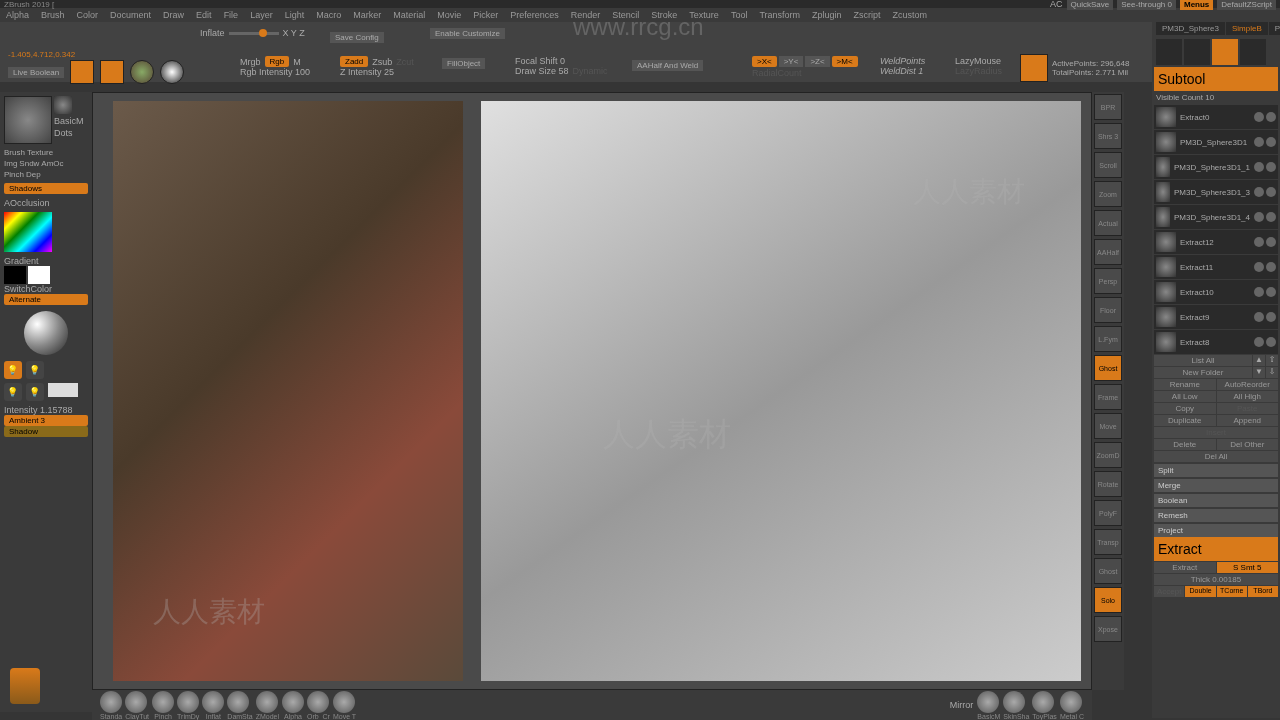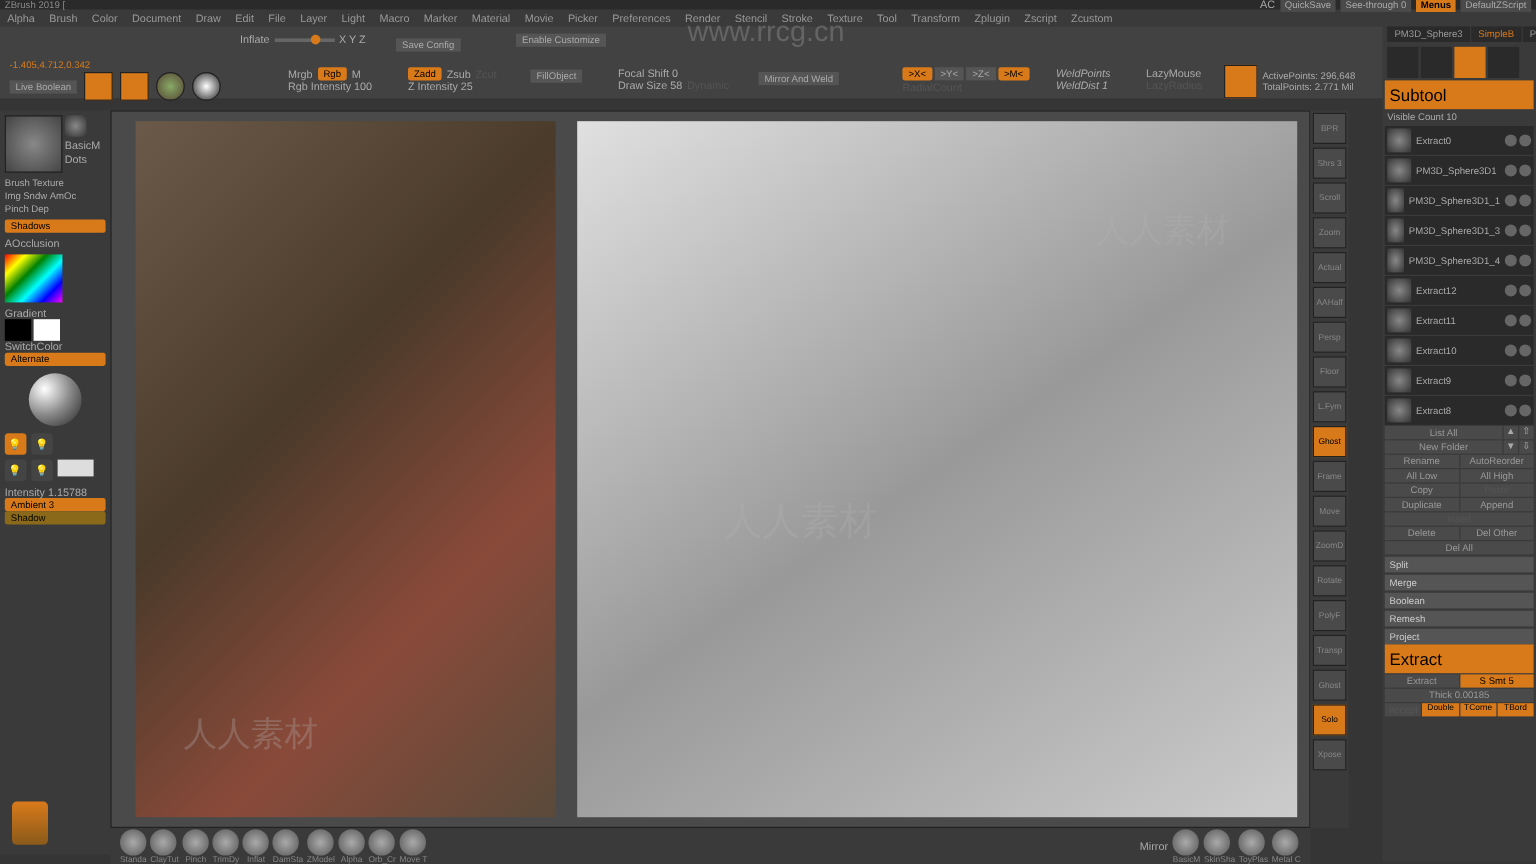--- a/index.html
+++ b/index.html
@@ -143,21 +143,21 @@
 
   <div style="position:absolute; left:515px; top:34px;">
     <div>Focal Shift  0</div>
     <div class="slider-row">
       <span>Draw Size  58</span>
       <span style="color:#555">Dynamic</span>
     </div>
   </div>
 
   <div style="position:absolute; left:632px; top:38px;">
-    <span class="gray-pill">Mirror And Weld</span>
+    <span class="gray-pill">AAHalf And Weld</span>
   </div>
 
   <div style="position:absolute; left:752px; top:34px; display:flex; gap:2px;">
     <span class="orange-pill">&gt;X&lt;</span>
     <span class="gray-pill">&gt;Y&lt;</span>
     <span class="gray-pill">&gt;Z&lt;</span>
     <span class="orange-pill">&gt;M&lt;</span>
   </div>
   <div style="position:absolute; left:752px; top:46px;">
     <span style="color:#555">RadialCount</span>

